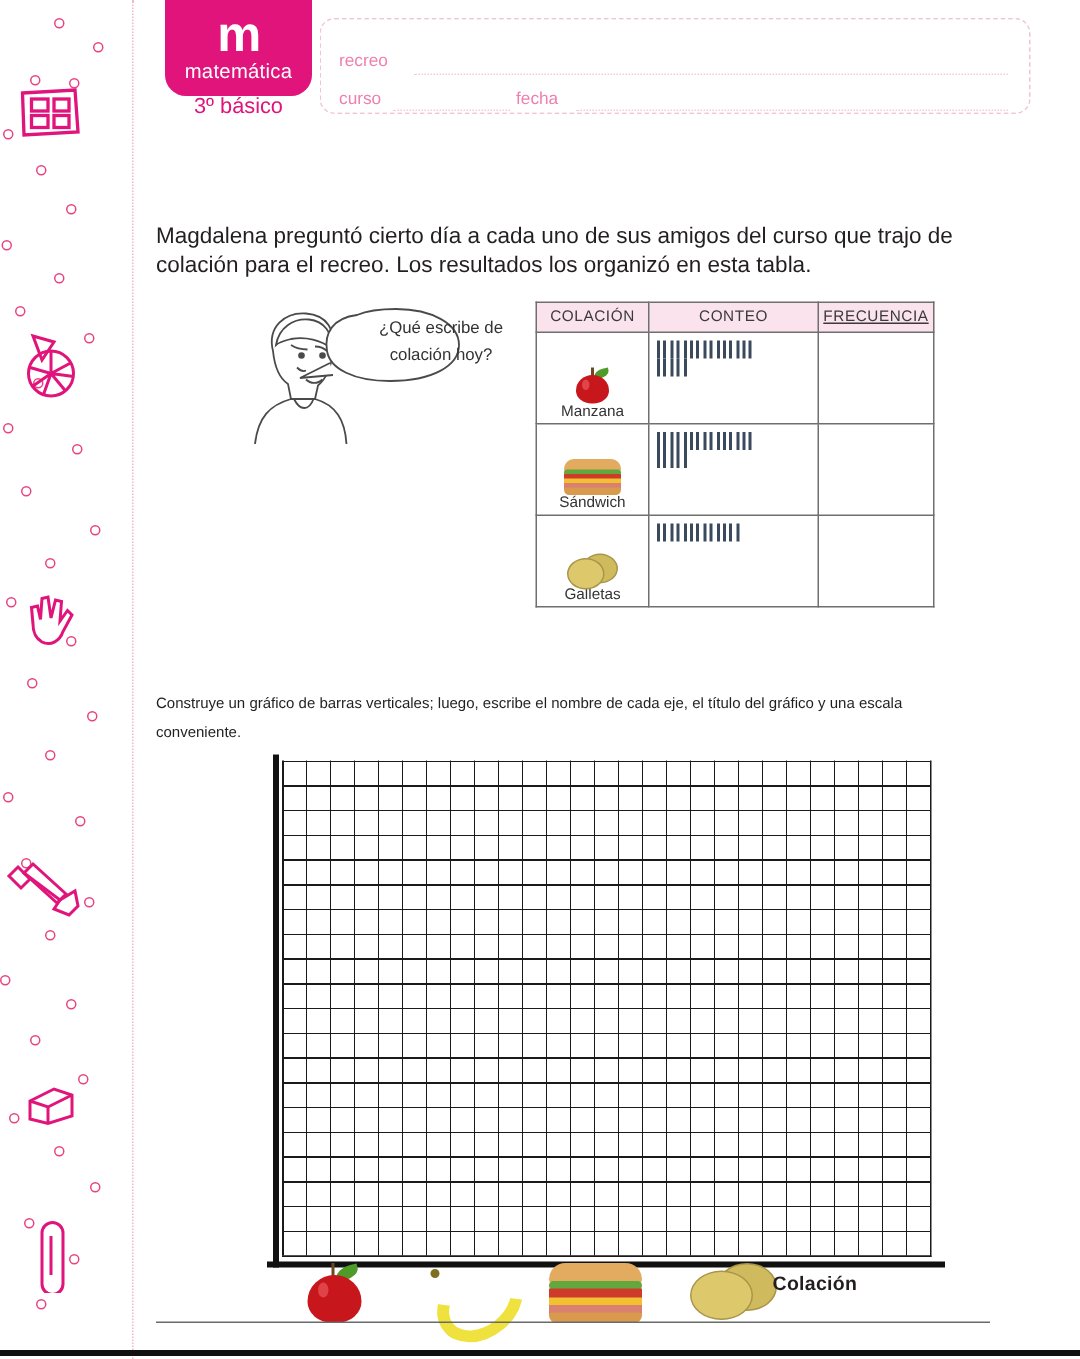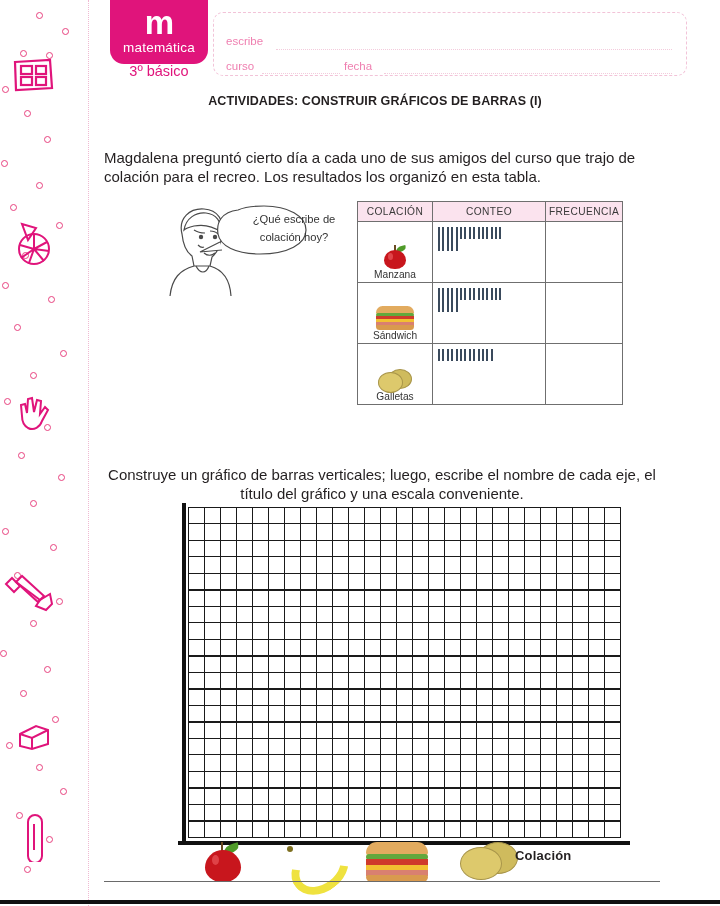--- a/index.html
+++ b/index.html
@@ -49,21 +49,21 @@
     text-align:center;font-size:11.2px;line-height:18px;color:#333;}
 
   
   .tbl{position:absolute;left:357px;top:201px;width:256px;
     border-collapse:collapse;table-layout:fixed;}
   .tbl td,.tbl th{border:1px solid #6f6f6f;}
   .tbl th{background:#fbe3ee;color:#3a3a3a;font-size:10.2px;font-weight:normal;
     letter-spacing:.4px;height:17px;text-align:center;}
   .c-col{width:72px;}
   .c-cnt{width:110px;}
-  .c-frq{width:74px;}
+  .c-frq{width:74px;text-decoration:underline;}
   .foodcell{text-align:center;vertical-align:bottom;padding:3px 0 1px;height:56px;}
   .foodname{font-size:10.2px;color:#333;line-height:12px;}
   .tallycell{vertical-align:top;padding:5px 3px 3px 5px;}
   .tallyrow{line-height:12px;letter-spacing:0px;white-space:nowrap;}
   .tick{display:inline-block;width:2px;height:12px;background:#3a4a5c;
     margin-right:2.4px;vertical-align:top;}
 
   
   .apple{position:relative;width:24px;height:24px;margin:0 auto;}
   .apple .body{position:absolute;left:1px;top:5px;width:22px;height:19px;
@@ -93,21 +93,21 @@
   .sw-bot{top:19px;height:5px;background:#d99a4e;border-radius:2px 2px 5px 5px;}
 
   .cookie{position:relative;width:34px;height:22px;margin:0 auto;}
   .cookie span{position:absolute;border-radius:50%;background:#cfbb5d;
     border:1px solid #a8954a;}
   .ck1{left:10px;top:0px;width:22px;height:18px;}
   .ck2{left:0px;top:3px;width:23px;height:19px;background:#ddc96c !important;}
 
   
   .instr{position:absolute;left:104px;top:450px;width:556px;
-    font-size:15px;line-height:19px;text-align:center;}
+    font-size:10px;line-height:19px;}
 
   
   .graph{position:absolute;left:182px;top:507px;}
   .gridbox{position:absolute;left:6px;top:0px;width:432px;height:330px;
     background:
       repeating-linear-gradient(to right,#1a1a1a 0 1px,transparent 1px 16px),
       repeating-linear-gradient(to bottom,#1a1a1a 0 1px,transparent 1px 16.5px);
     border-right:1px solid #1a1a1a;border-bottom:1px solid #1a1a1a;}
   .yaxis{position:absolute;left:0px;top:-4px;width:4px;height:342px;background:#111;}
   .xaxis{position:absolute;left:-4px;top:334px;width:452px;height:4px;background:#111;}
@@ -252,31 +252,28 @@
     </svg>
   </div>
 
   <div class="logo">
     <div class="m">m</div>
     <div class="mt">matemática</div>
   </div>
   <div class="logo-sub">3º básico</div>
 
   <div class="formbox">
-    <span class="flabel" style="left:12px;top:22px">escribe</span>
+    <span class="flabel" style="left:12px;top:22px">recreo</span>
     <span class="fline" style="left:62px;top:36px;width:396px"></span>
     <span class="flabel" style="left:12px;top:47px">curso</span>
     <span class="fline" style="left:48px;top:60px;width:78px"></span>
     <span class="flabel" style="left:130px;top:47px">fecha</span>
     <span class="fline" style="left:170px;top:60px;width:288px"></span>
   </div>
 
-  <div class="act-title">
-    <span>ACTIVIDADES: CONSTRUIR GRÁFICOS DE BARRAS (I)</span>
-  </div>
 
   <p class="intro">Magdalena preguntó cierto día a cada uno de sus amigos del curso que trajo de colación para el recreo. Los resultados los organizó en esta tabla.</p>
 
   <svg class="girl" width="200" height="96" viewBox="0 0 200 96">
     <g fill="none" stroke="#4a4a4a" stroke-width="1.2">
       <path d="M22 34 C18 18 30 8 44 9 C58 10 64 20 62 34 C61 44 58 52 52 57 L50 66 L34 66 L32 56 C26 52 23 44 22 34 Z"></path>
       <path d="M24 30 C26 18 36 12 46 13 C56 14 62 22 61 32 C54 27 44 24 34 26 C30 27 26 28 24 30 Z"></path>
       <path d="M34 30 C37 32 41 33 45 33"></path>
       <path d="M50 31 C53 31 56 32 58 34"></path>
       <circle cx="41" cy="37" r="2.2" fill="#4a4a4a" stroke="none"></circle>

